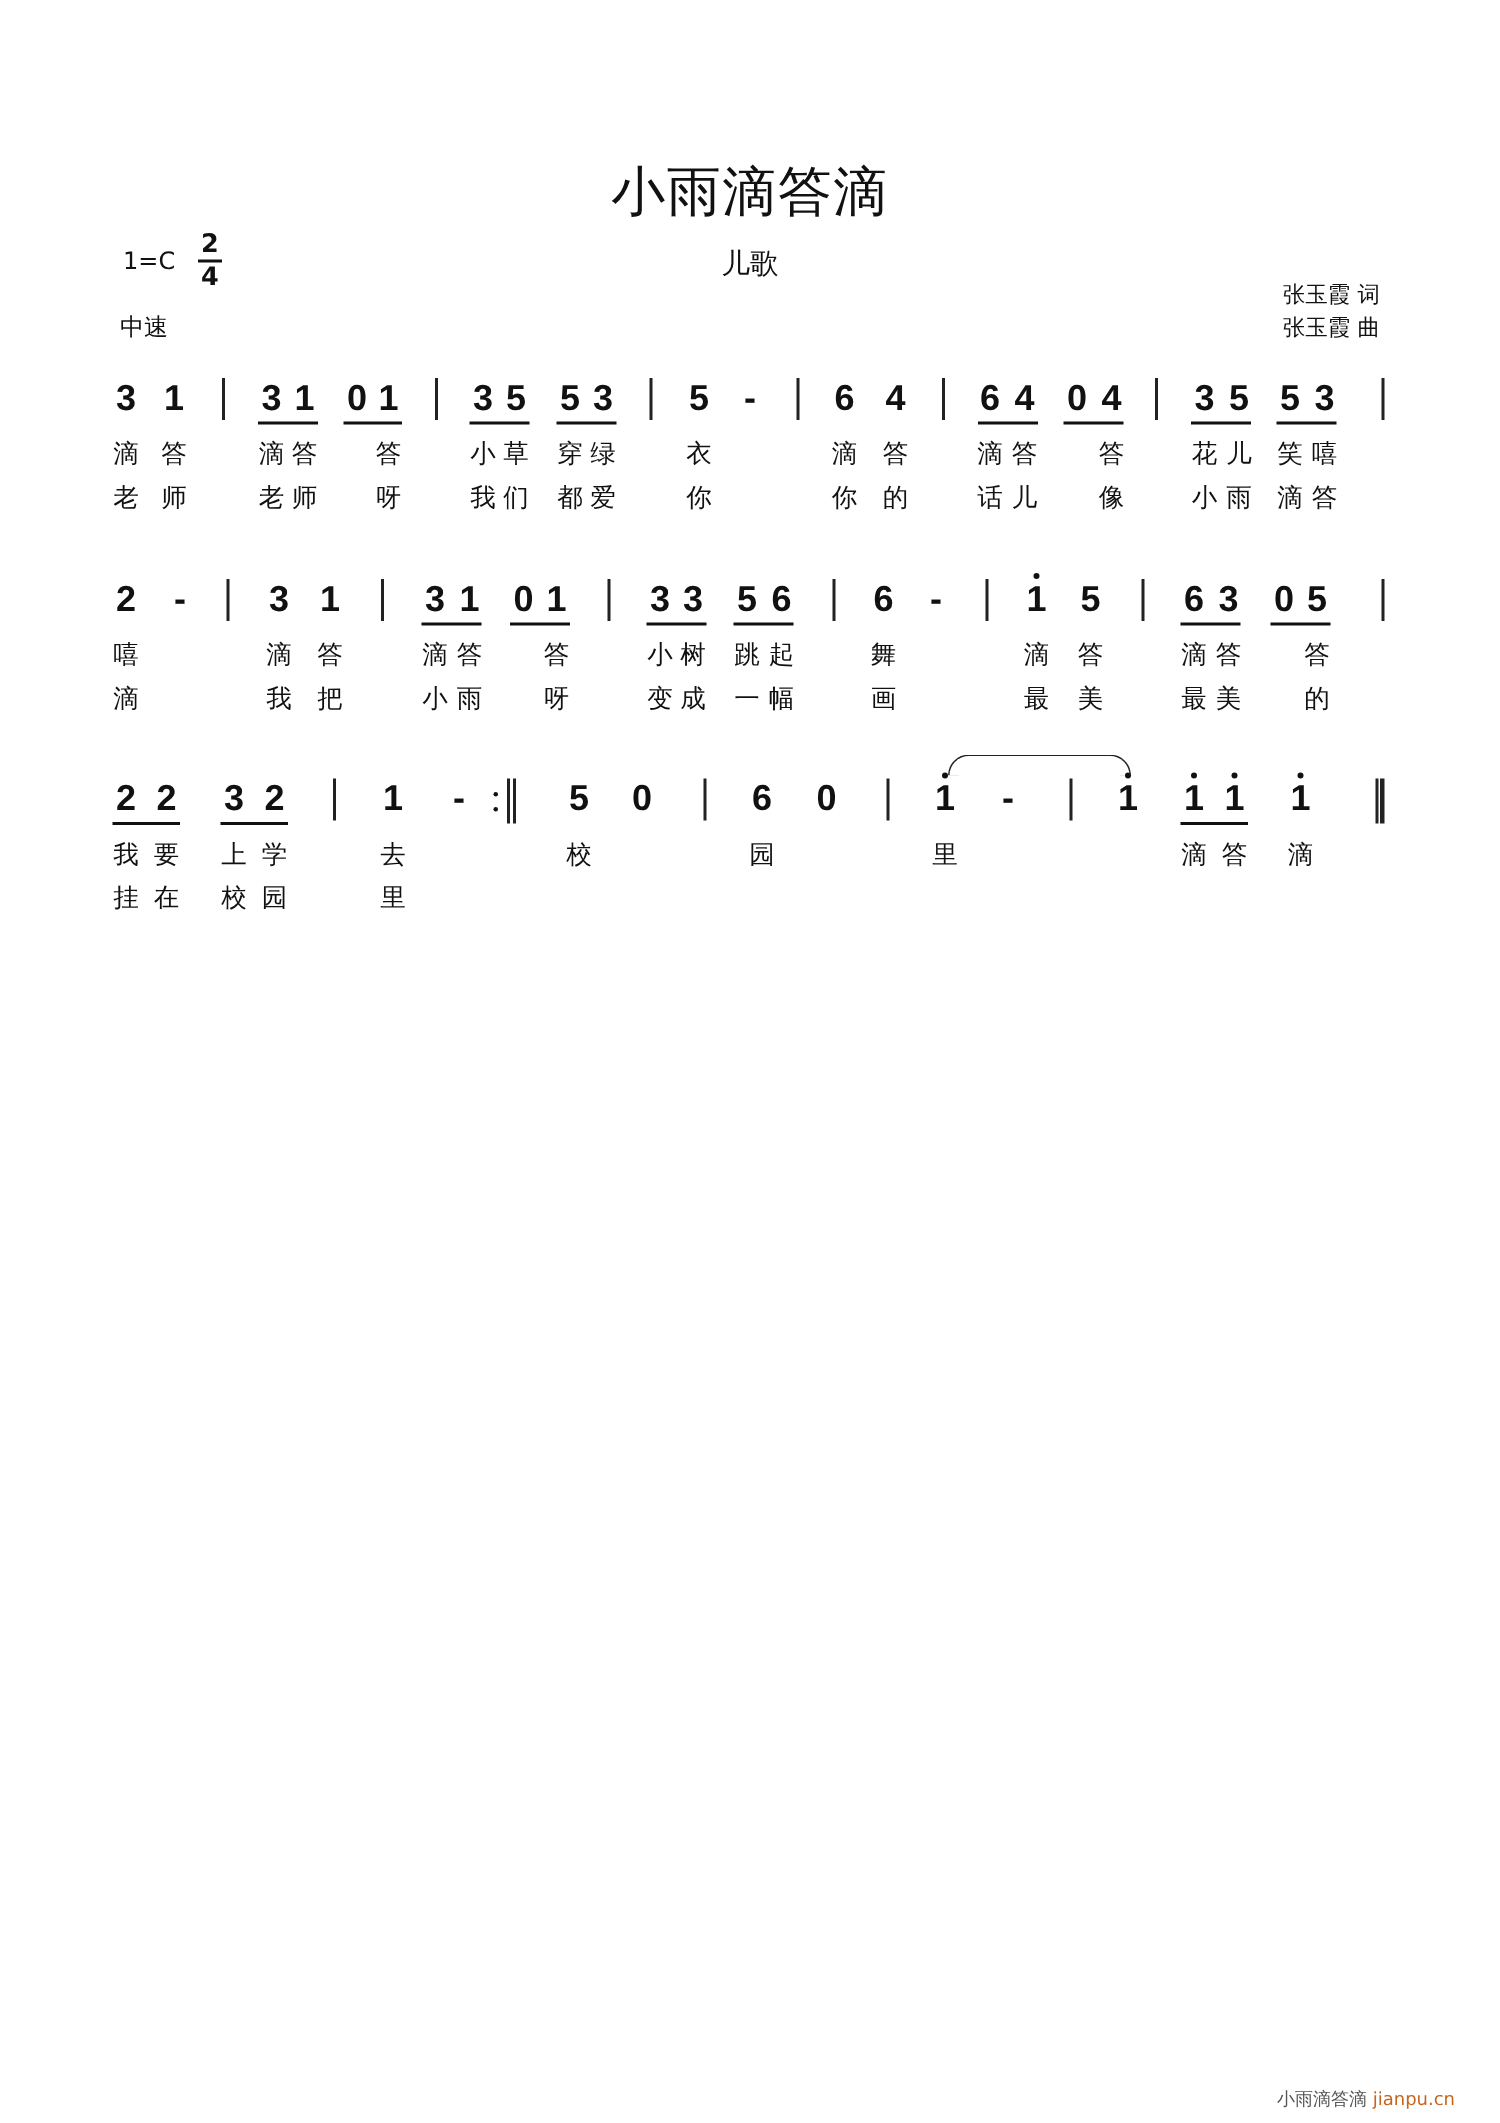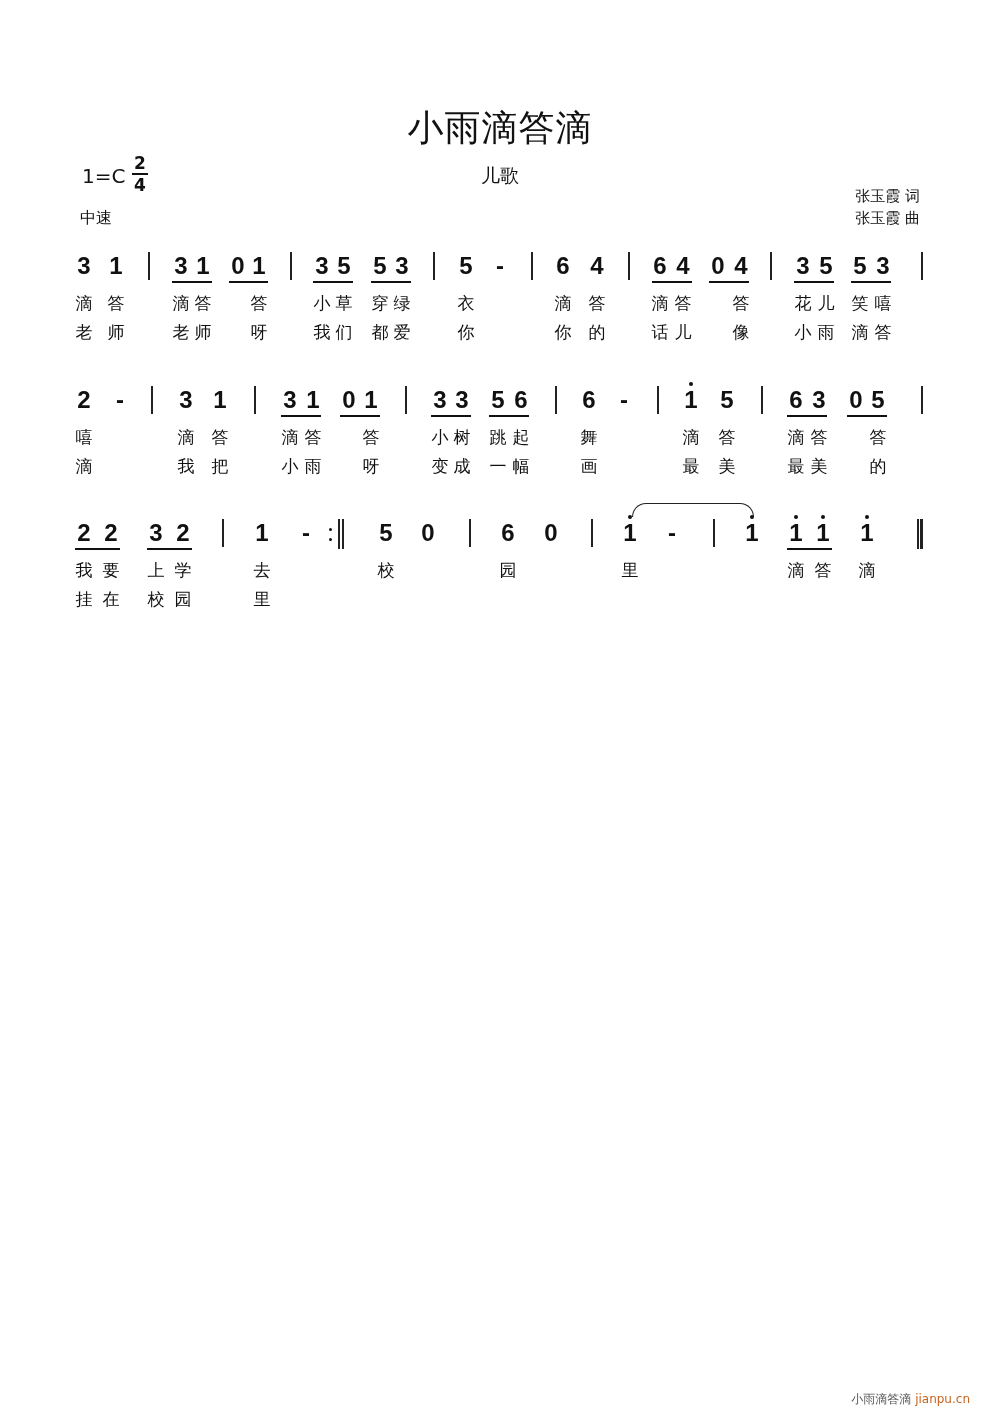--- a/index.html
+++ b/index.html
@@ -1,20 +1,20 @@
 <!DOCTYPE html>
 <html><head>
 <meta charset="utf-8">
 <style>
   html,body{margin:0;padding:0;background:#fff;}
   body{width:1000px;height:1415px;position:relative;overflow:hidden;font-family:"DejaVu Sans","Liberation Sans",sans-serif;color:#111;}
   .abs{position:absolute;}
   .title{left:0;width:1000px;top:104px;text-align:center;font-size:36px;font-weight:400;letter-spacing:1px;}
   .subtitle{left:0;width:1000px;top:163px;text-align:center;font-size:19px;}
-  .key{left:82px;top:164px;font-size:20px;}
+  .key{left:82px;top:164px;font-size:16px;}
   .frac{left:132px;top:154px;width:16px;text-align:center;font-weight:bold;font-size:17px;line-height:18px;}
   .frac .line{height:2px;background:#111;margin:1px 0;}
   .tempo{left:80px;top:208px;font-size:16px;}
   .credit{right:80px;font-size:15px;text-align:left;}
   .note{font-family:"Liberation Sans",sans-serif;font-weight:bold;font-size:24px;line-height:28px;text-align:center;width:22px;margin-left:-11px;}
   .dot-high{position:absolute;top:-4px;left:50%;width:4px;height:4px;margin-left:-2px;background:#111;border-radius:50%;}
   .bar{width:2px;height:28px;background:#222;margin-left:-1px;}
   .ul{height:2px;background:#111;}
   .lyric{font-size:17px;line-height:22px;text-align:center;width:22px;margin-left:-11px;}
   .dbl{width:6px;height:30px;border-left:2px solid #222;border-right:3px solid #222;box-sizing:border-box;margin-left:-3px;}

